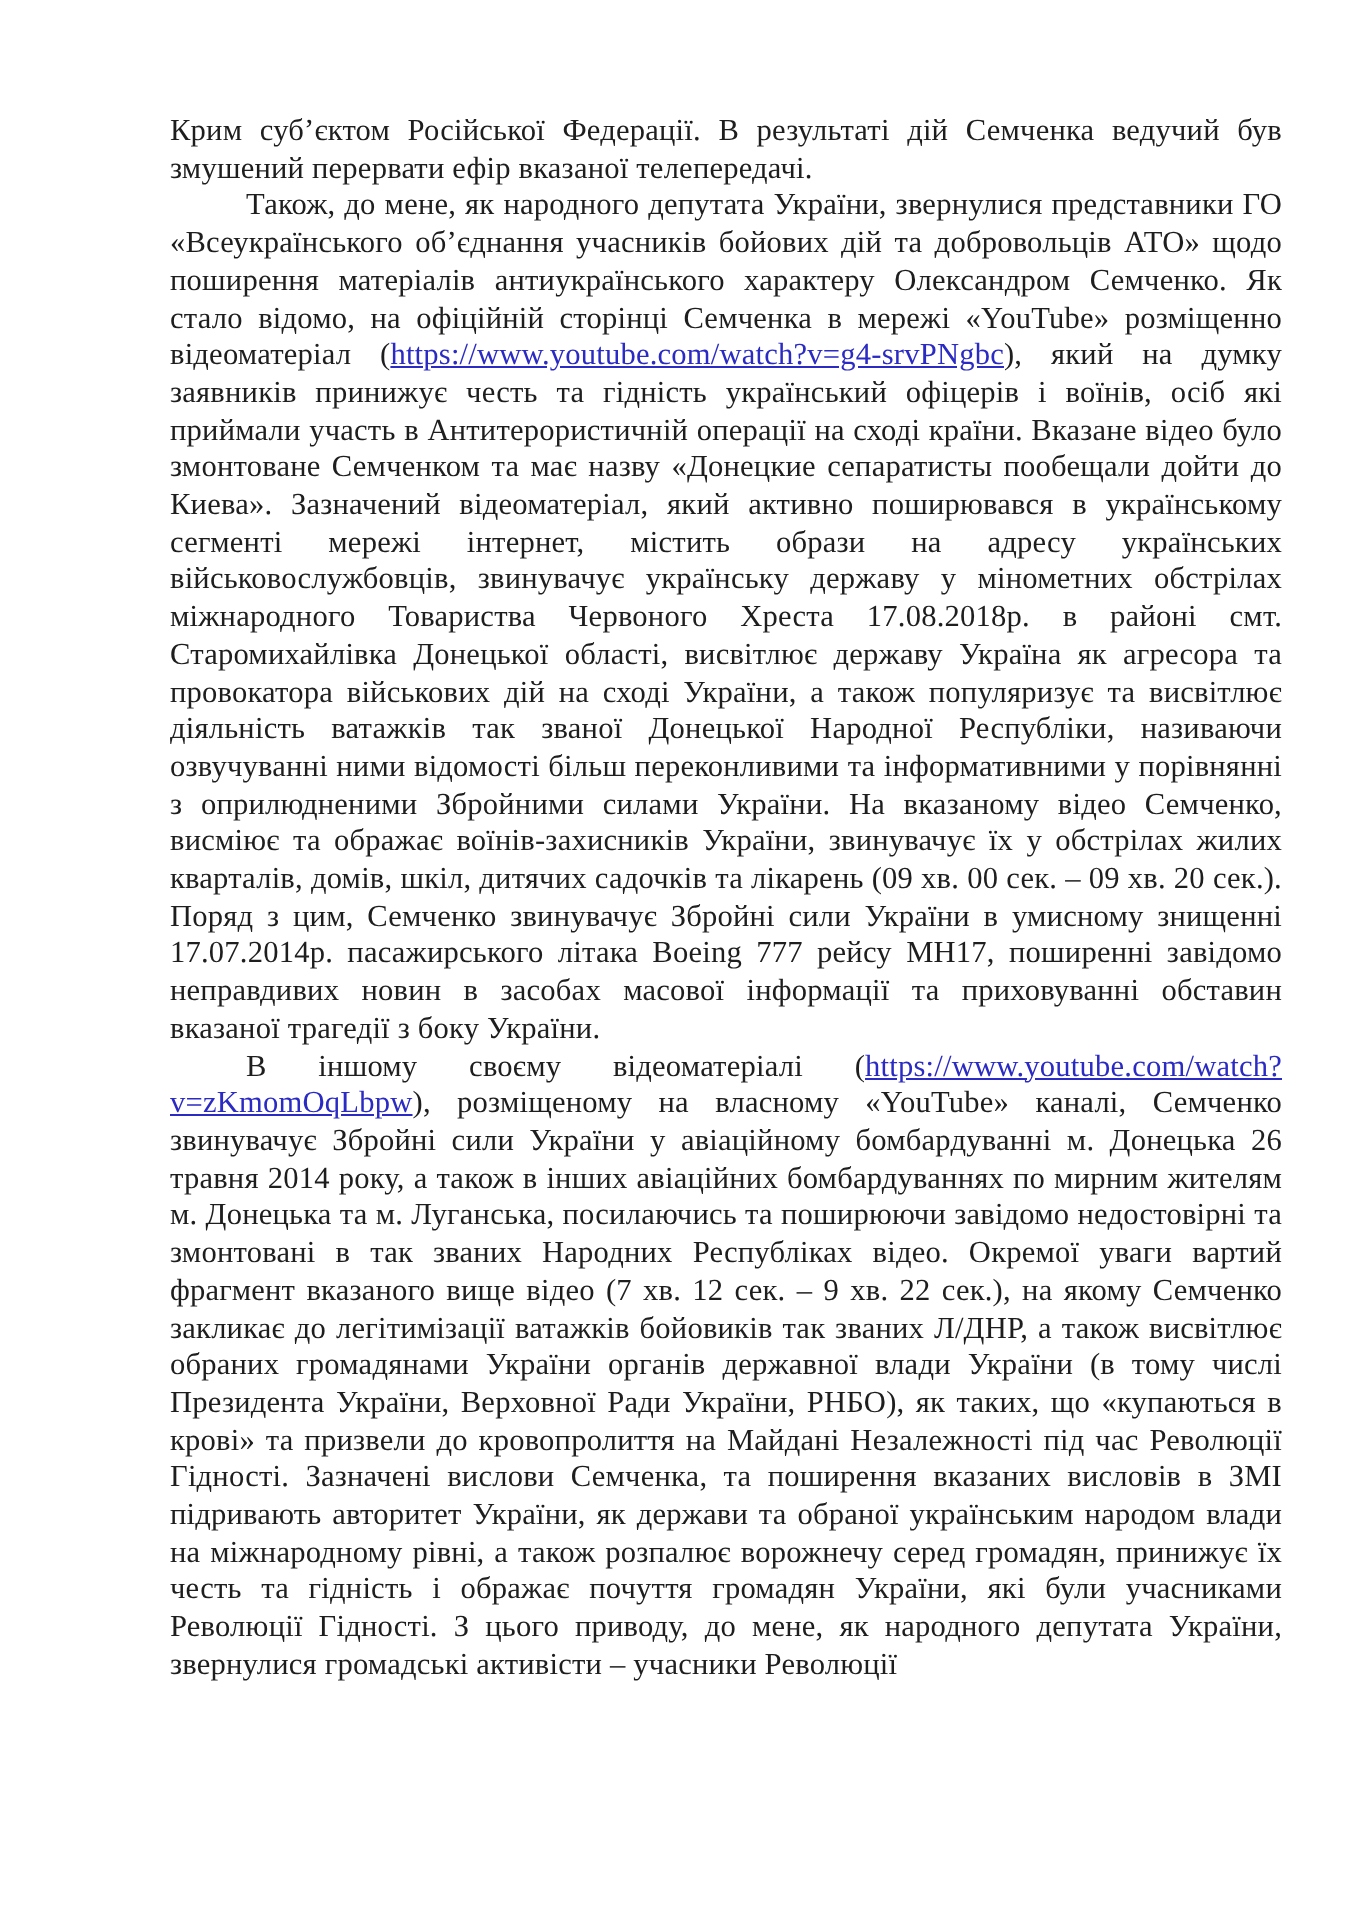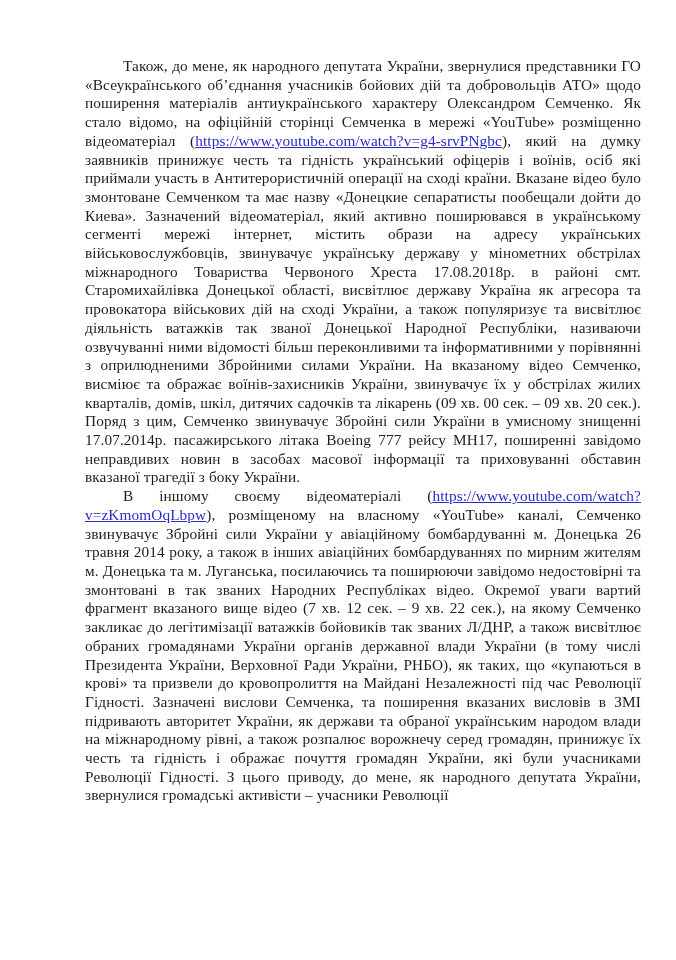--- a/index.html
+++ b/index.html
@@ -39,16 +39,17 @@
     text-decoration: underline;
     overflow-wrap: anywhere;
     cursor: pointer;
   }
 </style>
 </head>
 <body>
 
 <div class="page" style="background: rgb(255, 255, 255);">
   <div class="text-block" id="doc-body" style="color: rgb(30, 30, 30);">
+      <p class="para"><span>Крим суб’єктом Російської Федерації. В результаті дій Семченка ведучий був змушений перервати ефір вказаної телепередачі.</span></p>
       <p class="para indent"><span>Також, до мене, як народного депутата України, звернулися представники ГО «Всеукраїнського об’єднання учасників бойових дій та добровольців АТО» щодо поширення матеріалів антиукраїнського характеру Олександром Семченко. Як стало відомо, на офіційній сторінці Семченка в мережі «YouTube» розміщенно відеоматеріал (</span><a class="doclink" href="#" style="color: rgb(43, 43, 196);">https://www.youtube.com/watch?v=g4-srvPNgbc</a><span>), який на думку заявників принижує честь та гідність український офіцерів і воїнів, осіб які приймали участь в Антитерористичній операції на сході країни.  Вказане відео було змонтоване Семченком та має назву «Донецкие сепаратисты пообещали дойти до Киева». Зазначений відеоматеріал, який активно поширювався в українському сегменті мережі інтернет, містить образи на адресу українських військовослужбовців, звинувачує українську державу у мінометних обстрілах міжнародного Товариства Червоного Хреста 17.08.2018р. в районі смт. Старомихайлівка Донецької області, висвітлює державу Україна як агресора та провокатора військових дій на сході України, а також популяризує та висвітлює діяльність ватажків так званої Донецької Народної Республіки, називаючи озвучуванні ними відомості більш переконливими та інформативними у порівнянні з оприлюдненими Збройними силами України. На вказаному відео Семченко, висміює та ображає воїнів-захисників України, звинувачує їх у обстрілах жилих кварталів, домів, шкіл, дитячих садочків та лікарень (09 хв. 00 сек. – 09 хв. 20 сек.). Поряд з цим, Семченко звинувачує Збройні сили України в умисному знищенні 17.07.2014р. пасажирського літака Boeing 777 рейсу МН17, поширенні завідомо неправдивих новин в засобах масової інформації та приховуванні обставин вказаної трагедії з боку України.</span></p>
       <p class="para indent"><span>В іншому своєму відеоматеріалі (</span><a class="doclink" href="#" style="color: rgb(43, 43, 196);">https://www.youtube.com/watch?v=zKmomOqLbpw</a><span>), розміщеному на власному «YouTube» каналі, Семченко звинувачує Збройні сили України у авіаційному бомбардуванні м. Донецька 26 травня 2014 року, а також в інших авіаційних бомбардуваннях по мирним жителям м. Донецька та м. Луганська, посилаючись та поширюючи завідомо недостовірні та змонтовані в так званих Народних Республіках відео. Окремої уваги вартий фрагмент вказаного вище відео (7 хв. 12 сек. – 9 хв. 22 сек.), на якому Семченко закликає до легітимізації ватажків бойовиків так званих Л/ДНР, а також висвітлює обраних громадянами України органів державної влади України (в тому числі Президента України, Верховної Ради України, РНБО), як таких, що «купаються в крові» та призвели до кровопролиття на Майдані Незалежності під час Революції Гідності. Зазначені вислови Семченка, та поширення вказаних висловів в ЗМІ підривають авторитет України, як держави та обраної українським народом влади на міжнародному рівні, а також розпалює ворожнечу серед громадян, принижує їх честь та гідність і ображає почуття громадян України, які були учасниками Революції Гідності. З цього приводу, до мене, як народного депутата України, звернулися громадські активісти – учасники Революції</span></p>
     </div>
 </div>
 
 </body></html>

